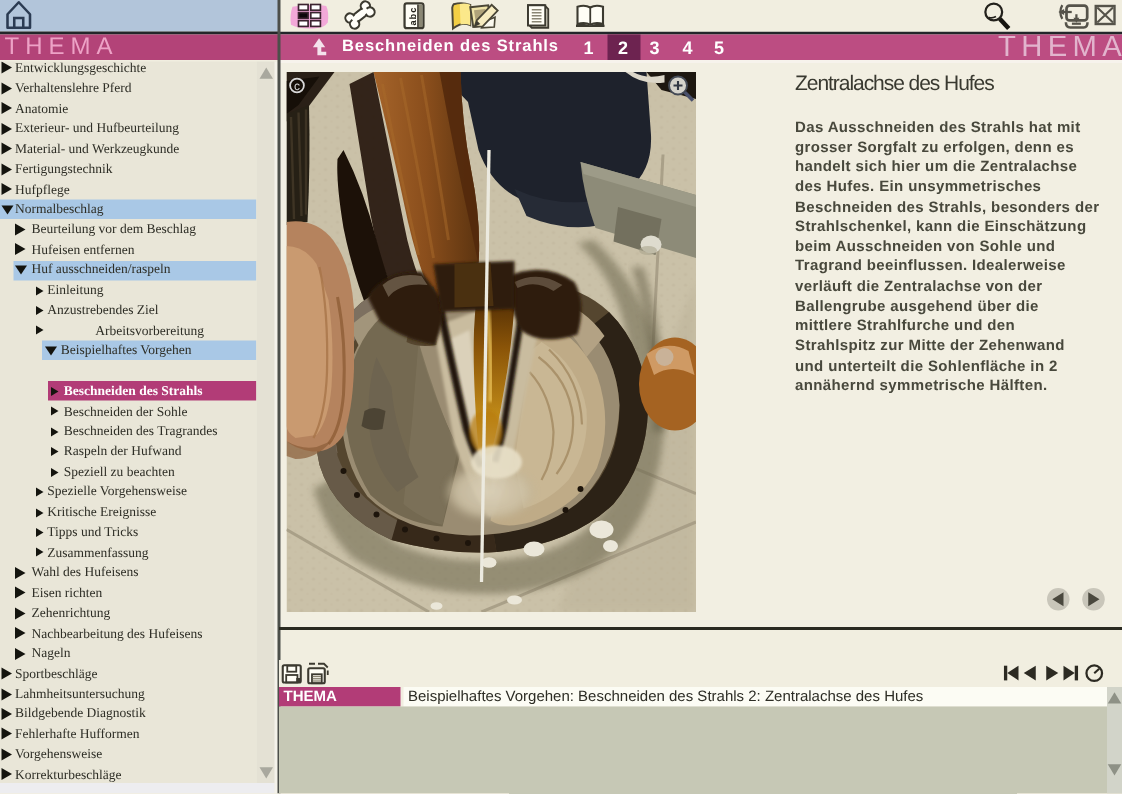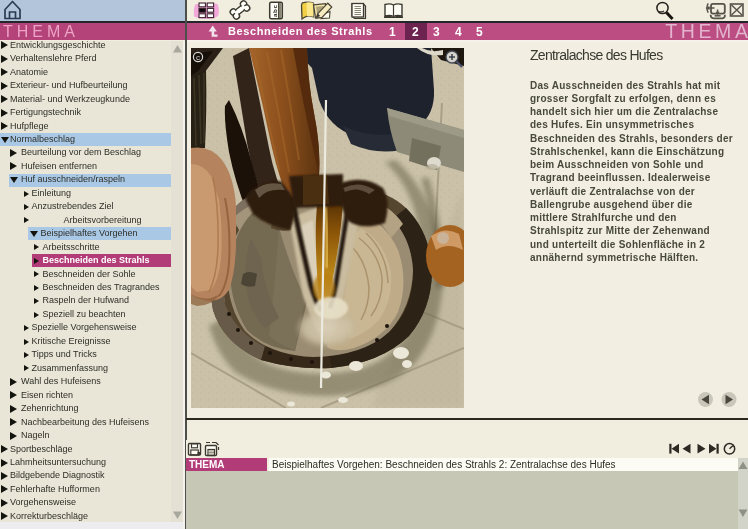--- a/index.html
+++ b/index.html
@@ -14,21 +14,21 @@
 #l-thema { left:0; top:22.6px; width:186px; height:17.8px; background:#b34378; }
 #l-thema span { position:absolute; left:3px; top:0px; font-size:16px; letter-spacing:4px; color:#eda2c6; }
 
 
 #sidebar { left:0; top:41px; width:171px; height:481px; background:#e9e6d8; overflow:hidden; }
 #sb-scroll { left:171px; top:41px; width:13px; height:481px; background:#e4e1d4; }
 #sb-white { left:183px; top:41px; width:2px; height:488px; background:#f4f2ea; }
 #sb-sep { left:185px; top:0; width:2px; height:529px; background:#4c4f4a; }
 #sb-bottom { left:0; top:522px; width:183px; height:7px; background:#ededf0; }
 .titem { position:absolute; height:13.5px; font-size:9px; color:#2e2e26; white-space:nowrap; line-height:13.5px; }
-.titem .txt { position:absolute; top:0; }
+.titem .txt { position:absolute; top:0;font-family:Liberation Serif, serif; }
 .arr-r { position:absolute; width:0; height:0; border-left:7px solid #14140e; border-top:4.4px solid transparent; border-bottom:4.4px solid transparent; top:2.5px; }
 .arr-r.sm { border-left-width:5px; border-top-width:3.2px; border-bottom-width:3.2px; top:3.8px; }
 .arr-d { position:absolute; width:0; height:0; border-top:6px solid #14140e; border-left:4px solid transparent; border-right:4px solid transparent; top:4px; }
 .hl-blue { position:absolute; background:#a9c8e6; height:13px; }
 .hl-mag { position:absolute; background:#b23c77; height:13px; }
 
 
 #topbar { left:186px; top:0; width:562px; height:21px; background:#f1eee0; }
 
 
@@ -296,24 +296,20 @@
       </div>
   <div class="titem" style="left:0;top:172.7px;width:171px">
         <i class="arr-r sm" style="left:23.5px"></i>
         <span class="txt" style="left:31.5px;margin-left:32px;">Arbeitsvorbereitung</span>
       </div>
   <div class="hl-blue" style="left:28px;top:186.3px;width:143px"></div>
   <div class="titem" style="left:0;top:186.1px;width:171px">
         <i class="arr-d" style="left:30px"></i>
         <span class="txt" style="left:40.5px;">Beispielhaftes Vorgehen</span>
       </div>
-  <div class="titem" style="left:0;top:199.6px;width:171px">
-        <i class="arr-r sm" style="left:34px"></i>
-        <span class="txt" style="left:42.5px;">Arbeitsschritte</span>
-      </div>
   <div class="hl-mag" style="left:32px;top:213.3px;width:139px"></div>
   <div class="titem" style="left:0;top:213.1px;width:171px">
         <i class="arr-r sm" style="left:34px"></i>
         <span class="txt" style="left:42.5px;color:#fff;font-weight:bold;">Beschneiden des Strahls</span>
       </div>
   <div class="titem" style="left:0;top:226.5px;width:171px">
         <i class="arr-r sm" style="left:34px"></i>
         <span class="txt" style="left:42.5px;">Beschneiden der Sohle</span>
       </div>
   <div class="titem" style="left:0;top:240.0px;width:171px">

